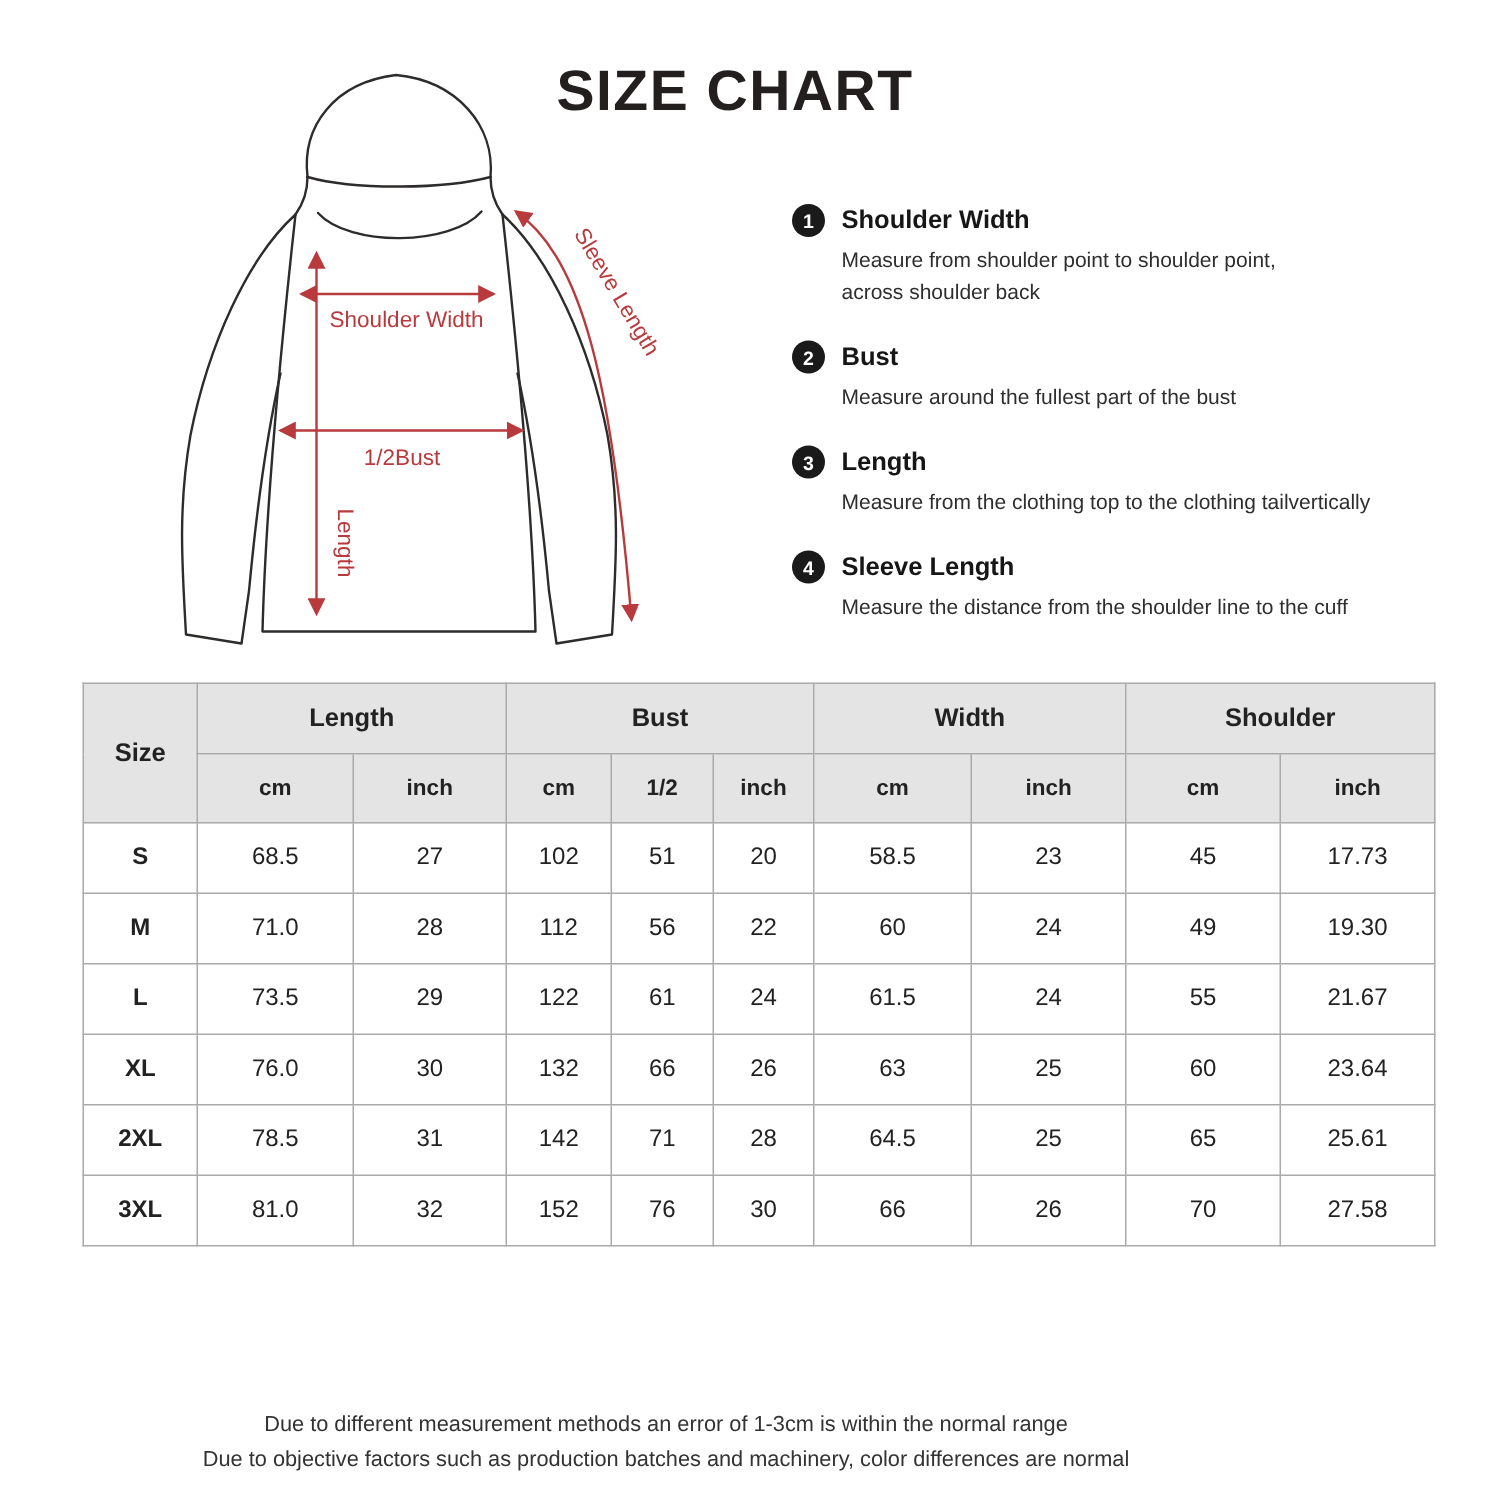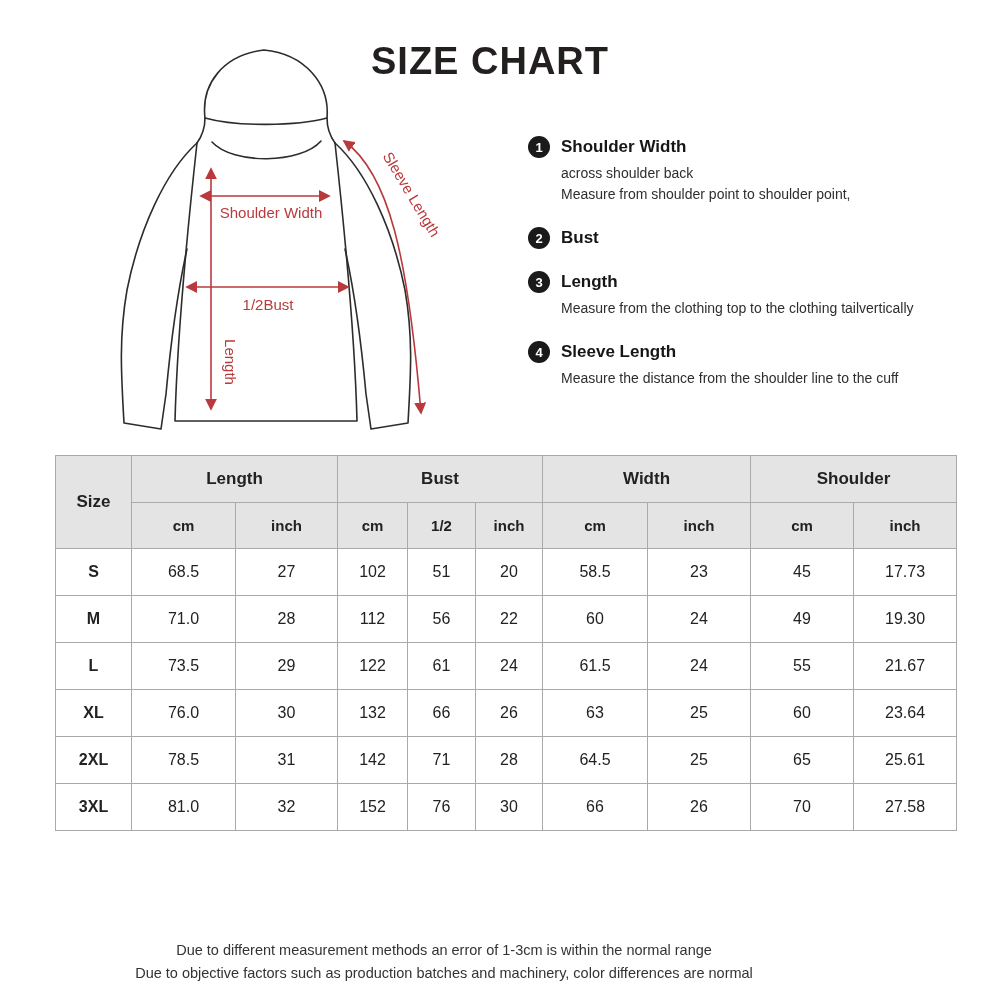--- a/index.html
+++ b/index.html
@@ -86,29 +86,32 @@
       <text x="352" y="155" transform="rotate(59 352 155)">Sleeve Length</text>
     </g>
   </svg>
 
   <div class="instructions">
     <div class="inst-item">
       <span class="badge">1</span>
       <div>
         <div class="inst-title">Shoulder Width</div>
         <div class="inst-desc">
+          <div>Measure from shoulder point to shoulder point,</div>
           <div>across shoulder back</div>
-          <div>Measure from shoulder point to shoulder point,</div>
         </div>
       </div>
     </div>
     <div class="inst-item">
       <span class="badge">2</span>
       <div>
         <div class="inst-title">Bust</div>
+        <div class="inst-desc">
+          <div>Measure around the fullest part of the bust</div>
+        </div>
       </div>
     </div>
     <div class="inst-item">
       <span class="badge">3</span>
       <div>
         <div class="inst-title">Length</div>
         <div class="inst-desc">
           <div>Measure from the clothing top to the clothing tailvertically</div>
         </div>
       </div>

